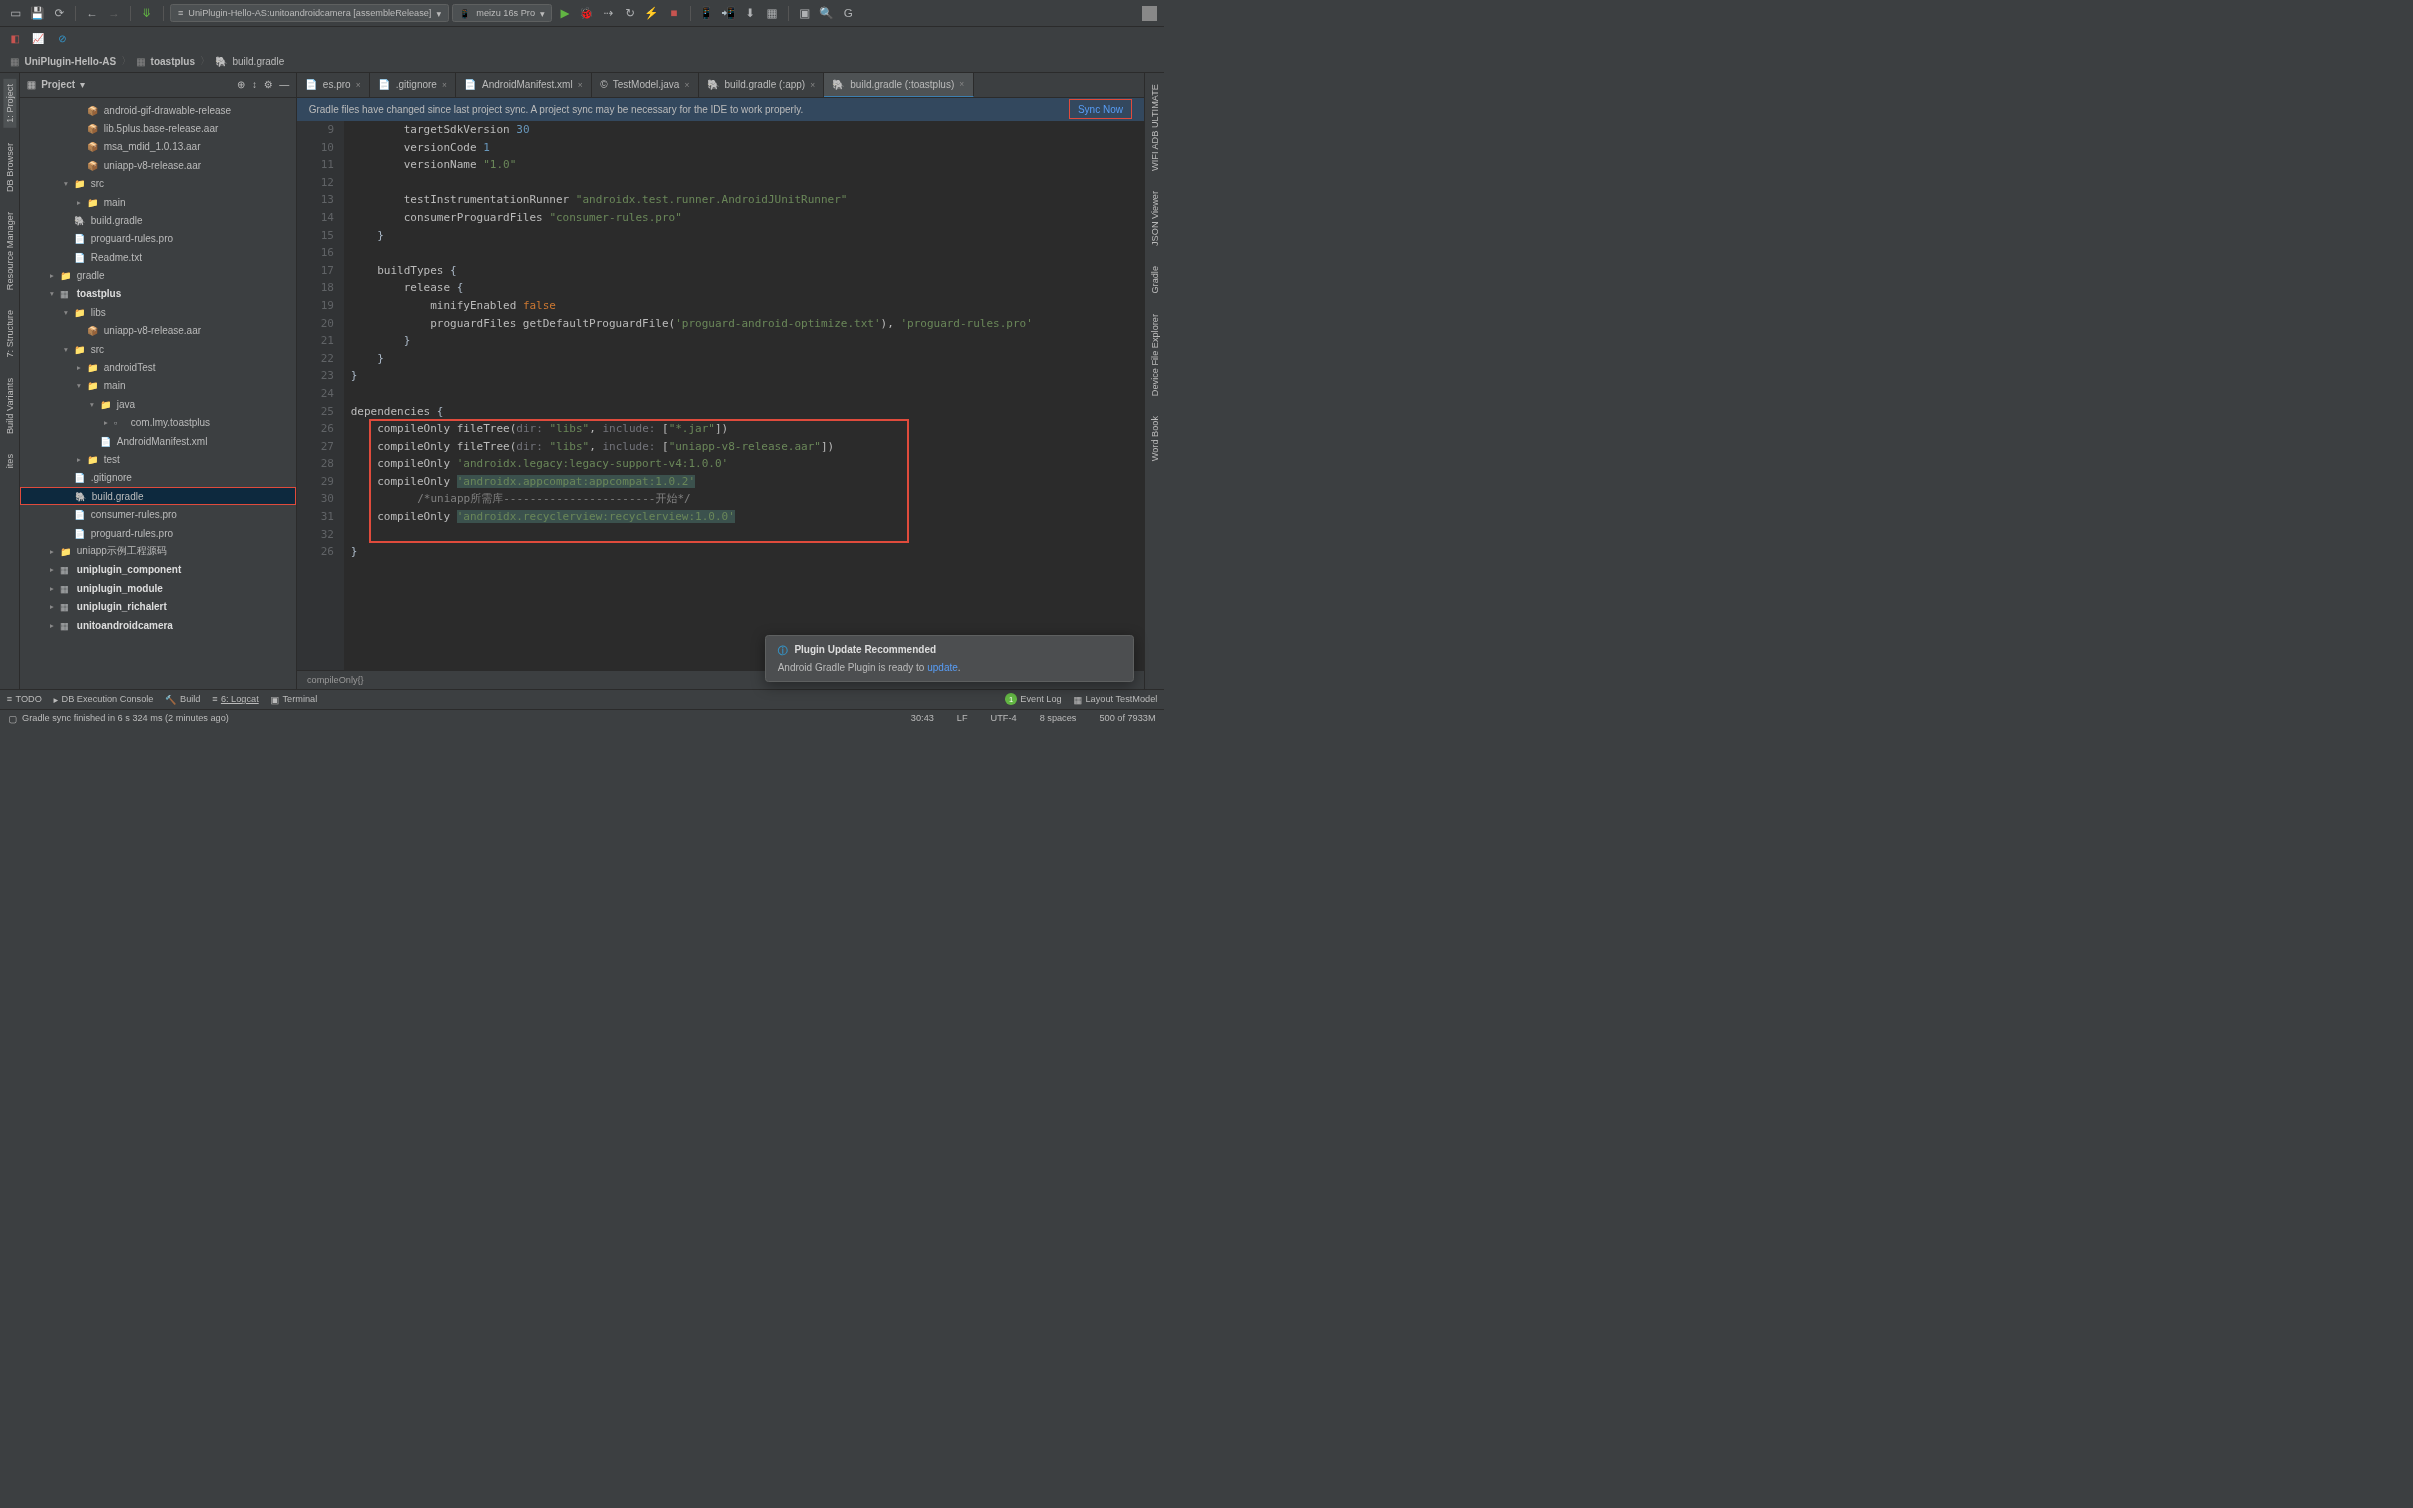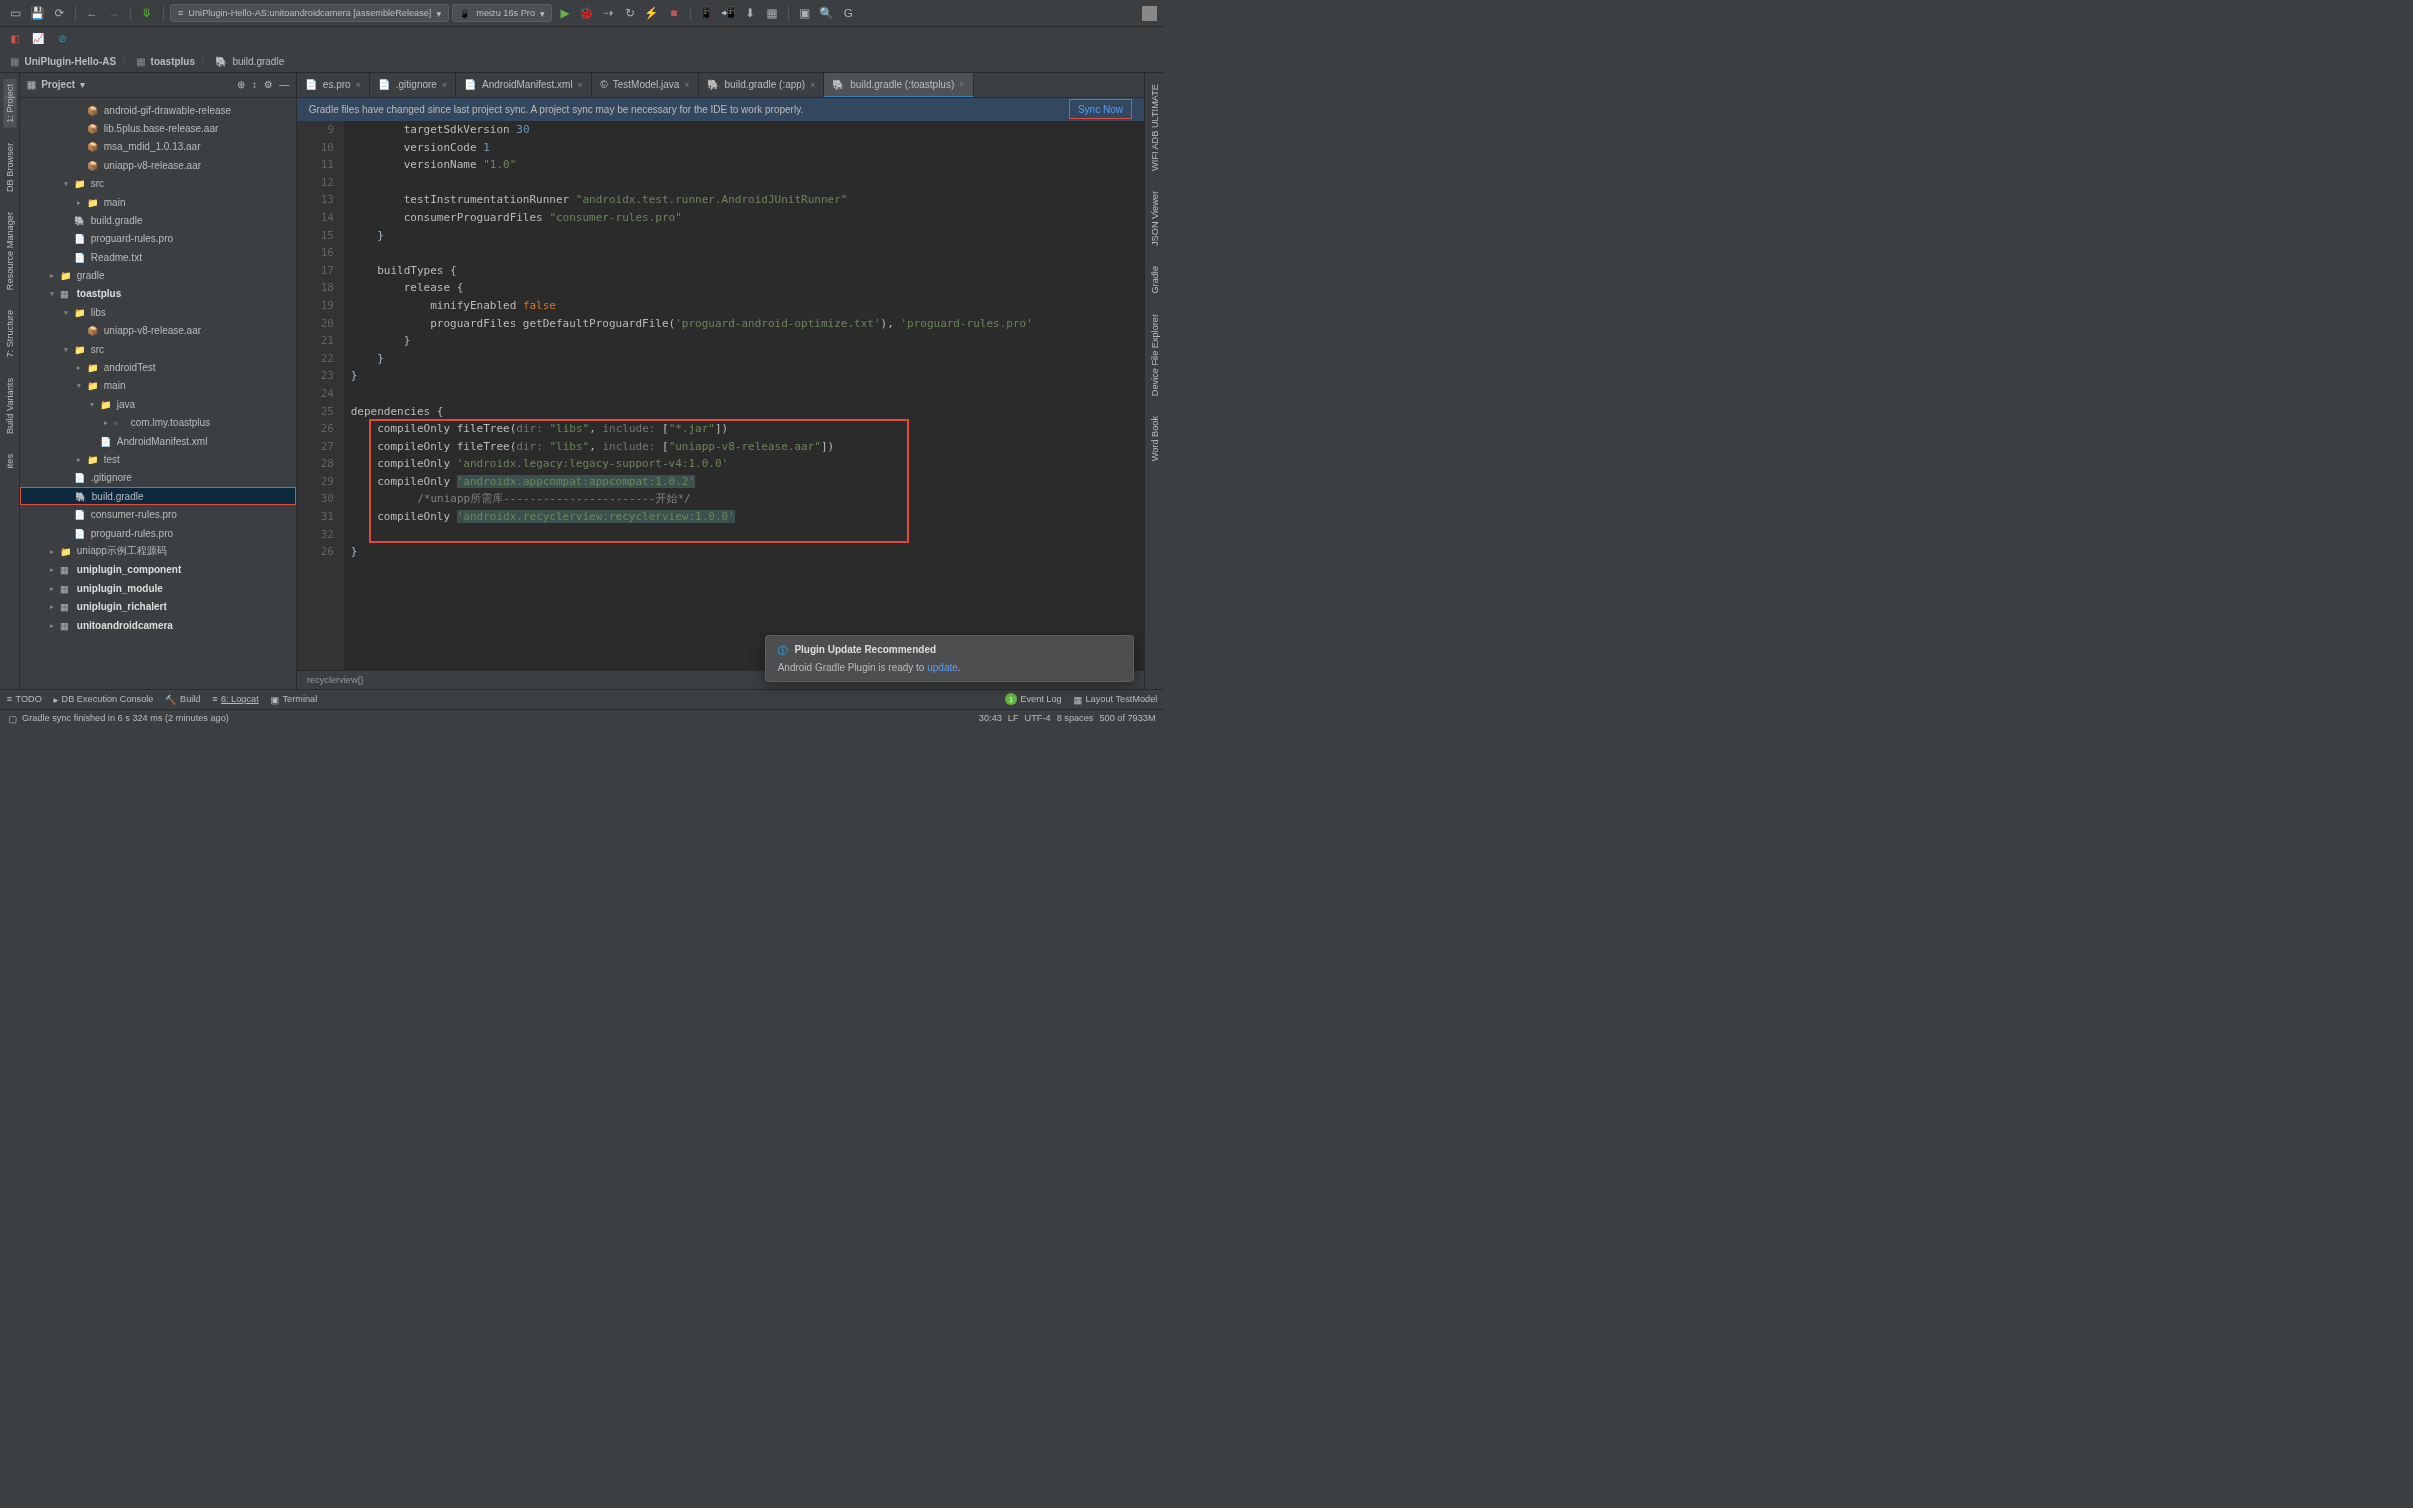--- a/index.html
+++ b/index.html
@@ -130,21 +130,21 @@
 .bottom-bar {
   height: 20px; background: #3c3f41; border-top: 0.8px solid #2b2b2b;
   display: flex; align-items: center; padding: 0 6.7px; gap: 11.7px;
   font-size: 9.2px;
 }
 .bb-item { display: flex; align-items: center; gap: 3.4px; cursor: pointer; }
 .status-bar {
   height: 18.4px; background: #3c3f41; border-top: 0.8px solid #2b2b2b;
   display: flex; align-items: center; padding: 0 8.4px; font-size: 9.2px;
 }
-.status-right { margin-left: auto; display: flex; gap: 6px; }
+.status-right { margin-left: auto; display: flex; gap: 23px; }
 .popup {
   position: absolute; right: 30px; bottom: 45px;
   width: 369px; background: #4c4e50; border: 0.8px solid #5e6060;
   padding: 8.4px 11.7px; border-radius: 3.4px;
   box-shadow: 0 3.4px 13.4px rgba(0,0,0,.4);
 }
 .popup-title { font-weight: bold; color: #ddd; margin-bottom: 3.4px; display: flex; gap: 6.7px; }
 .popup-body { color: #bbb; }
 .popup-link { color: #589df6; cursor: pointer; }
 .info-icon { color: #3592c4; }
@@ -469,21 +469,21 @@
           <div class="code-line">    compileOnly fileTree(<span class="param">dir:</span> <span class="str">"libs"</span>, <span class="param">include:</span> [<span class="str">"uniapp-v8-release.aar"</span>])</div>
           <div class="code-line">    compileOnly <span class="str">'androidx.legacy:legacy-support-v4:1.0.0'</span></div>
           <div class="code-line">    compileOnly <span class="str-hl">'androidx.appcompat:appcompat:1.0.2'</span></div>
           <div class="code-line">    <span class="comm">/*uniapp所需库-----------------------开始*/</span></div>
           <div class="code-line">    compileOnly <span class="str-hl">'androidx.recyclerview:recyclerview:1.0.0'</span></div>
           <div class="code-line"></div>
           <div class="code-line"><span class="ident">}</span></div>
         </div>
     </div>
     <div class="breadcrumb-bottom">
-      <span>recyclerview{}</span>
+      <span>compileOnly{}</span>
     </div>
   </div>
 
   <div class="right-rail">
     <div class="rail-item">WIFI ADB ULTIMATE</div>
     <div class="rail-item">JSON Viewer</div>
     <div class="rail-item">Gradle</div>
     <div class="rail-item">Device File Explorer</div>
     <div class="rail-item">Word Book</div>
   </div>

